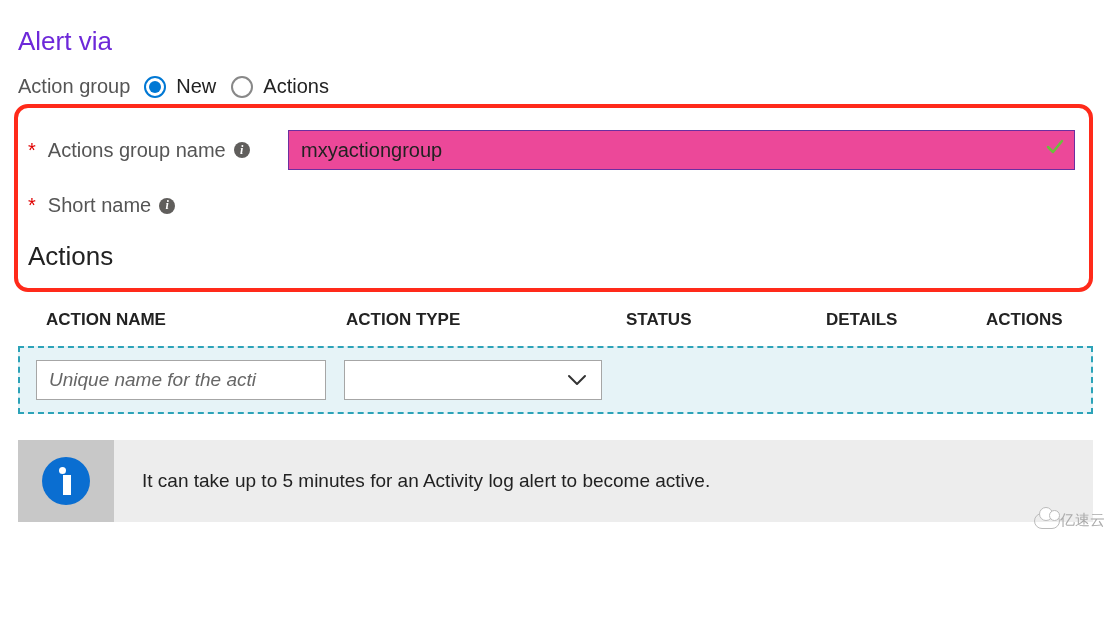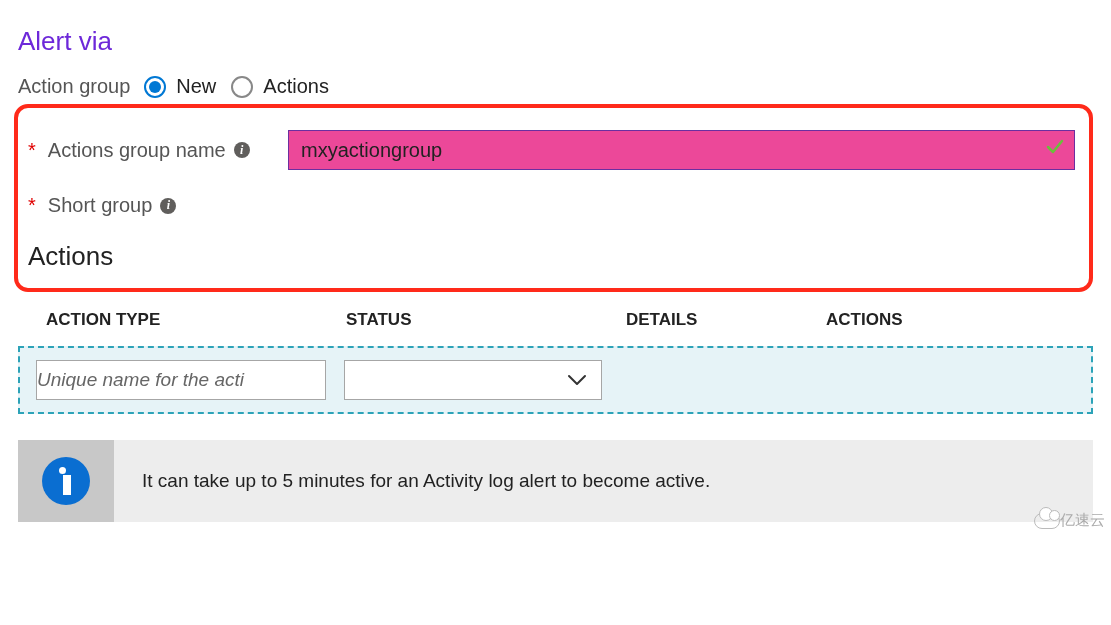--- a/index.html
+++ b/index.html
@@ -144,21 +144,21 @@
     padding: 12px 16px;
     display: flex;
     align-items: center;
     gap: 18px;
     margin-bottom: 26px;
   }
   .action-name-input {
     width: 290px;
     height: 40px;
     border: 1px solid #a6a6a6;
-    padding: 6px 0;
+    padding: 6px 12px;
     font-size: 19px;
     font-style: italic;
     color: #666;
     background: #fff;
   }
   .action-name-input::placeholder { color: #666; font-style: italic; }
   .dropdown {
     width: 258px;
     height: 40px;
     border: 1px solid #a6a6a6;
@@ -271,29 +271,30 @@
           <svg width="20" height="20" viewBox="0 0 20 20">
               <path d="M3 10 L8 15 L17 4" stroke="#6bbf3b" stroke-width="2.5" fill="none" stroke-linecap="round" stroke-linejoin="round"></path>
             </svg>
         </span>
       </div>
     </div>
 
     <div class="form-row">
       <div class="label-cell">
         <span class="req-star">*</span>
-        <span>Short group</span>
+        <span>Short name</span>
         <span class="info-icon">i</span>
       </div>
     </div>
 
     <div class="actions-title">Actions</div>
   </div>
 
   <div class="col-headers">
+    <div>ACTION NAME</div>
     <div>ACTION TYPE</div>
     <div>STATUS</div>
     <div>DETAILS</div>
     <div>ACTIONS</div>
   </div>
 
   <div class="action-row">
     <input class="action-name-input" type="text" placeholder="Unique name for the acti" style="">
     <div class="dropdown">
       <span></span>

